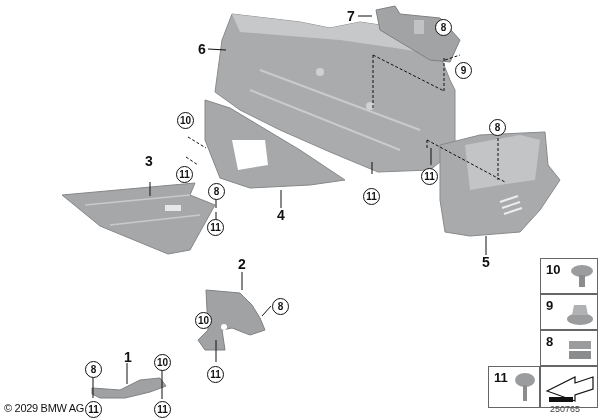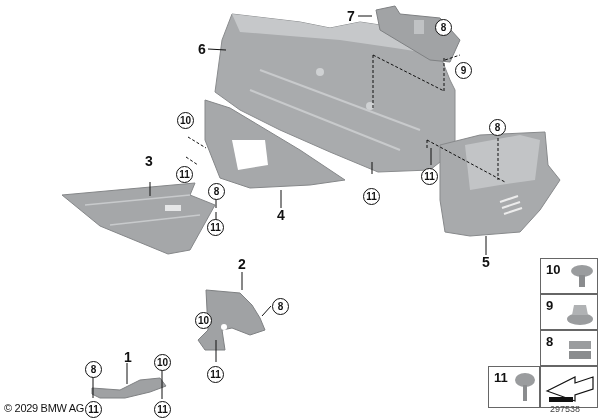--- a/index.html
+++ b/index.html
@@ -147,14 +147,14 @@
     </svg>
   </div>
   <div class="legend-cell" style="left:540px;top:366px;width:58px;height:42px;">
     <svg style="position:absolute;left:4px;top:6px;" width="50" height="30">
       <polygon points="2,18 30,4 30,10 48,4 48,16 30,22 30,28" fill="#fff" stroke="#111" stroke-width="1.2"></polygon>
       <rect x="4" y="24" width="24" height="5" fill="#111"></rect>
     </svg>
   </div>
 
   <span class="copyright">© 2029 BMW AG</span>
-  <span class="diagram-id">297538</span>
+  <span class="diagram-id">250765</span>
 </div>
 
 </body></html>

